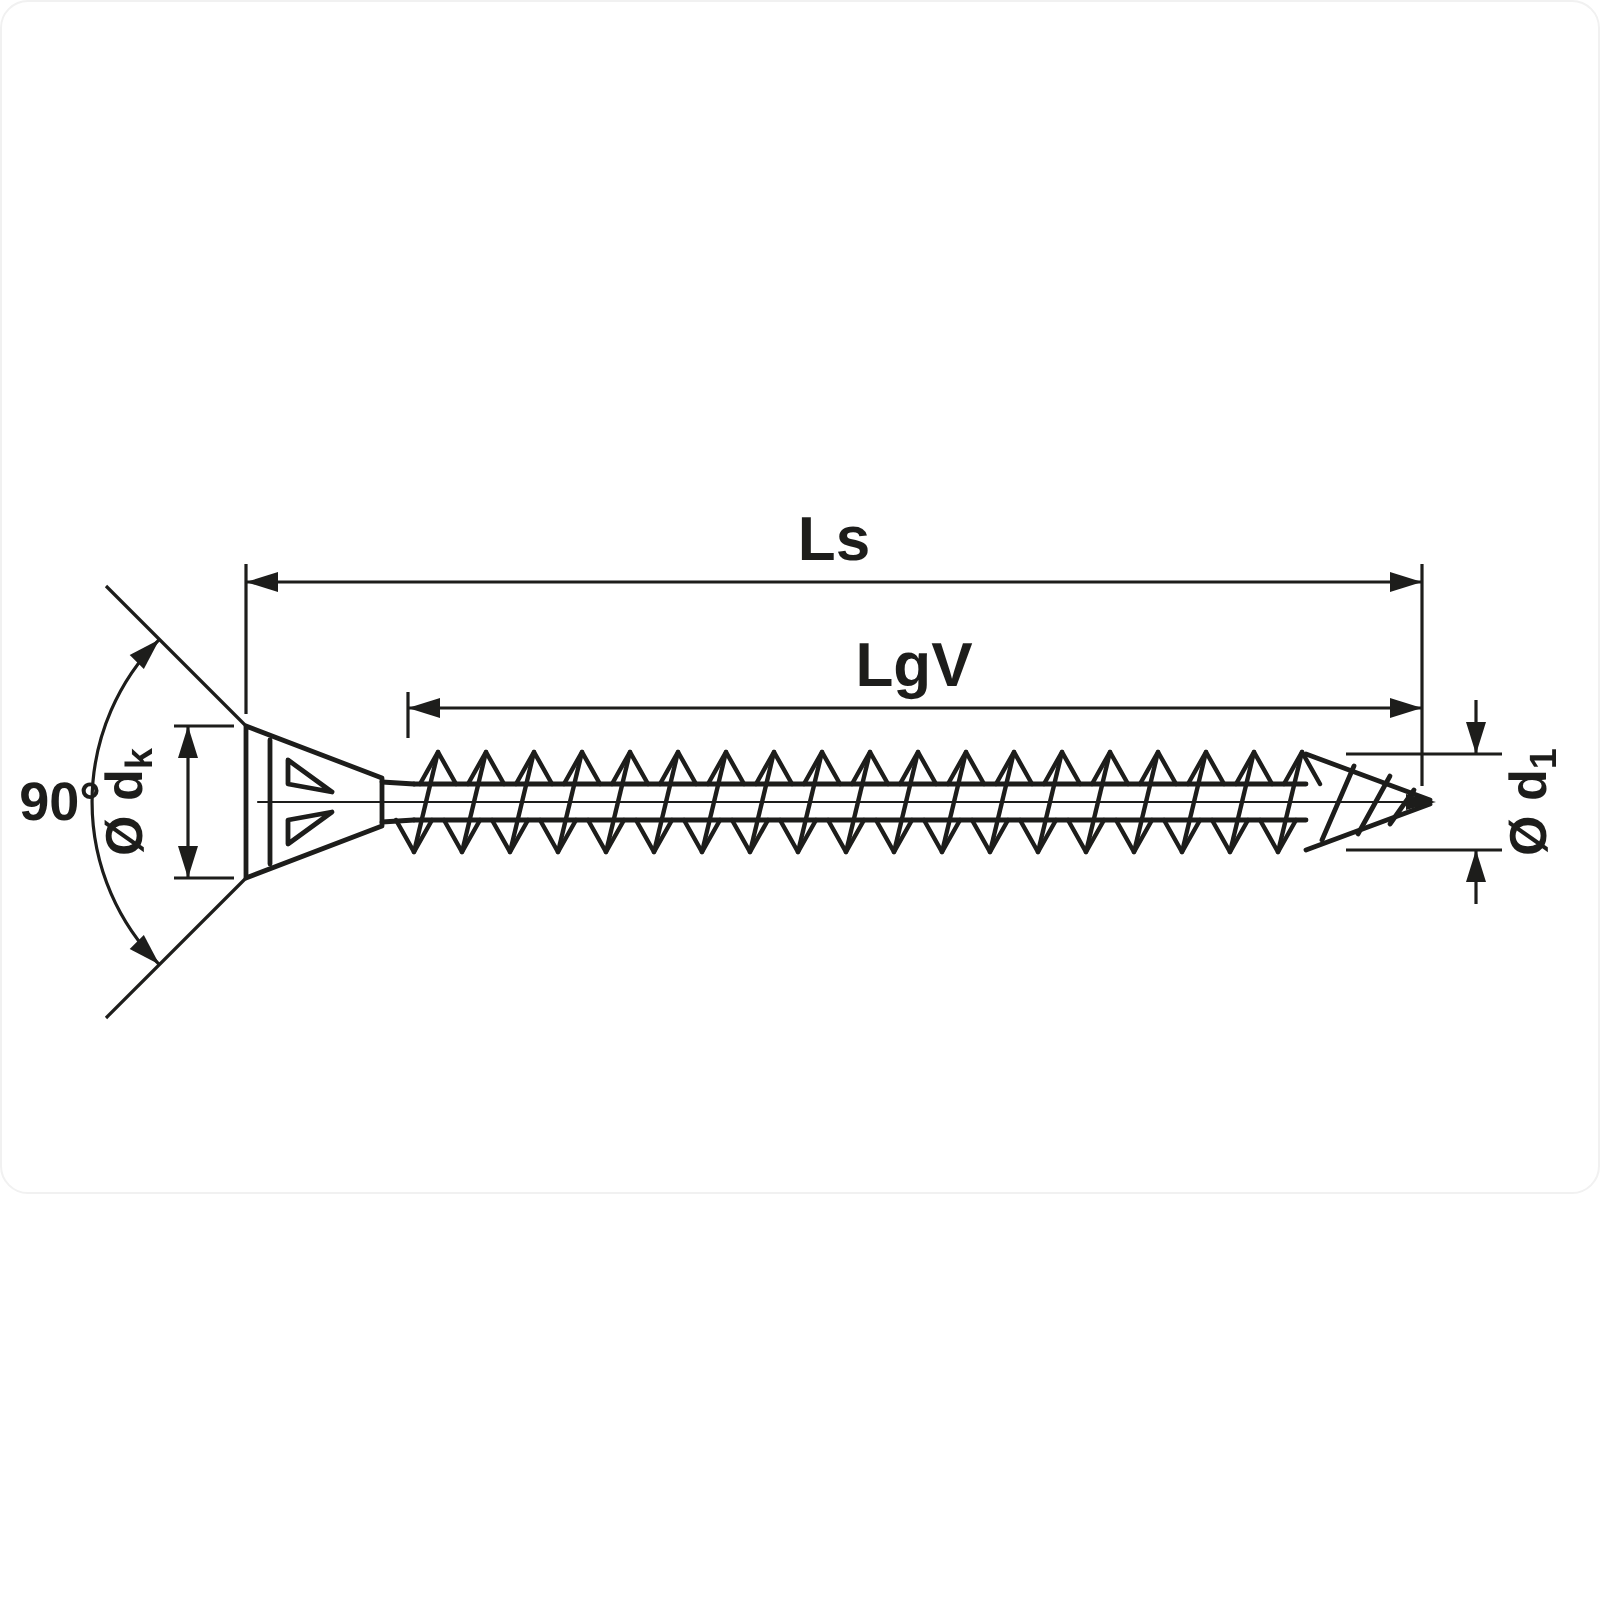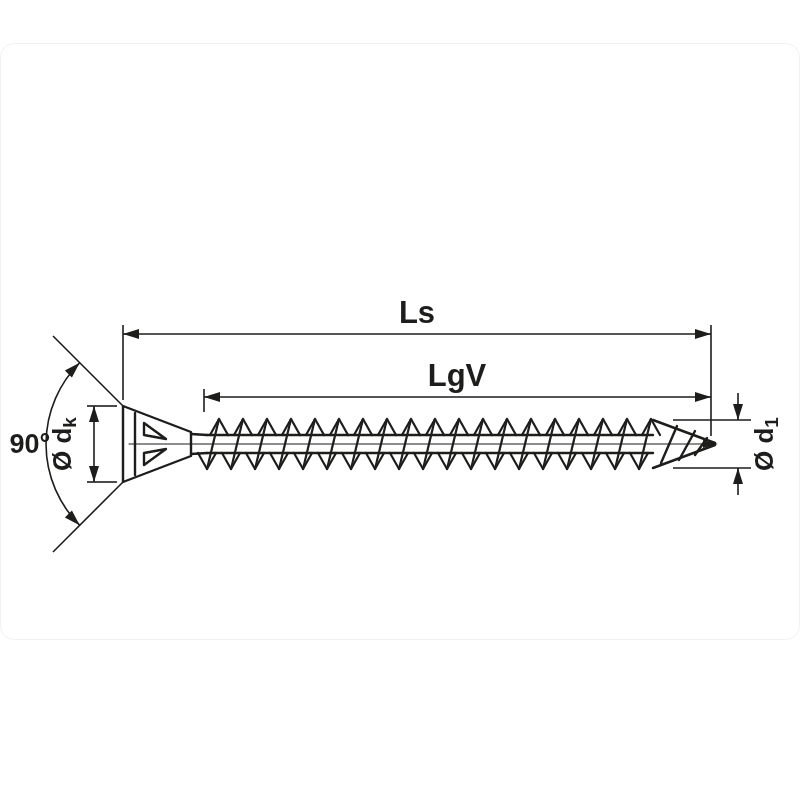--- a/index.html
+++ b/index.html
@@ -9,21 +9,20 @@
     font-family:"Liberation Sans", sans-serif;
   }
   .canvas{
     position:relative;
     width:800px; height:597px;
     background:#ffffff;
     box-sizing:border-box;
     border:1px solid #f1f1f1;
     border-radius:14px;
     overflow:hidden;
-    margin-top:43px;
   }
   svg{ display:block; }
   .dim-label{
     font-weight:bold;
     fill:#1d1d1b;
   }
 </style>
 </head>
 <body>
 

